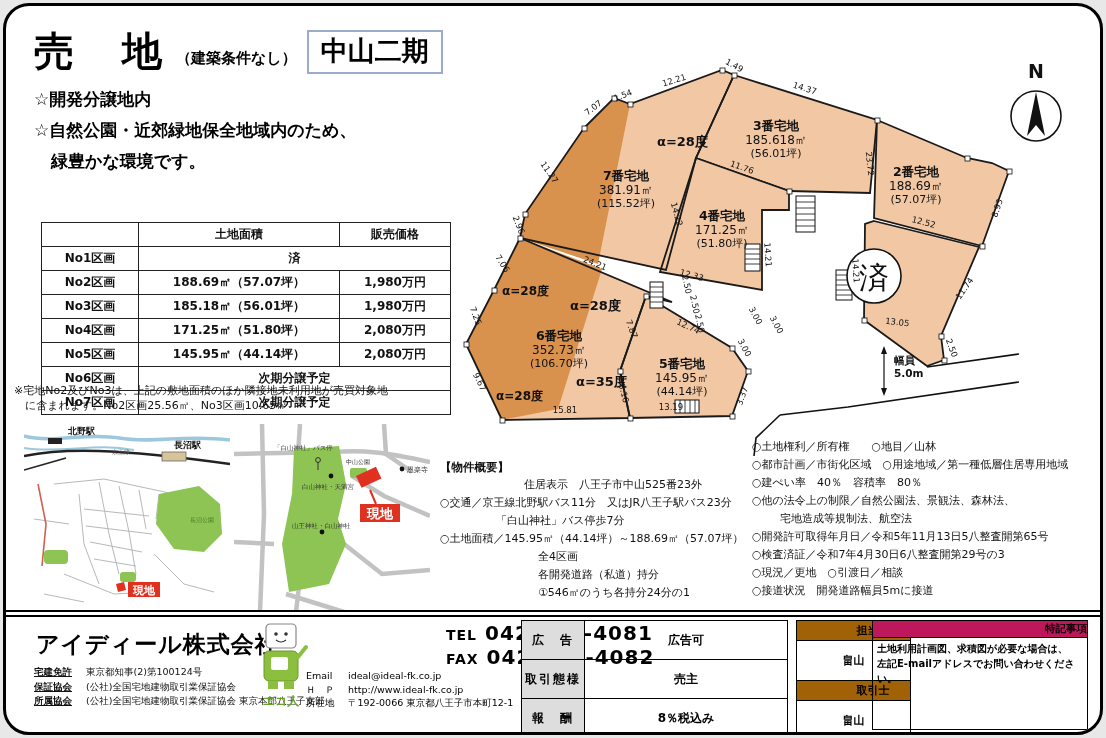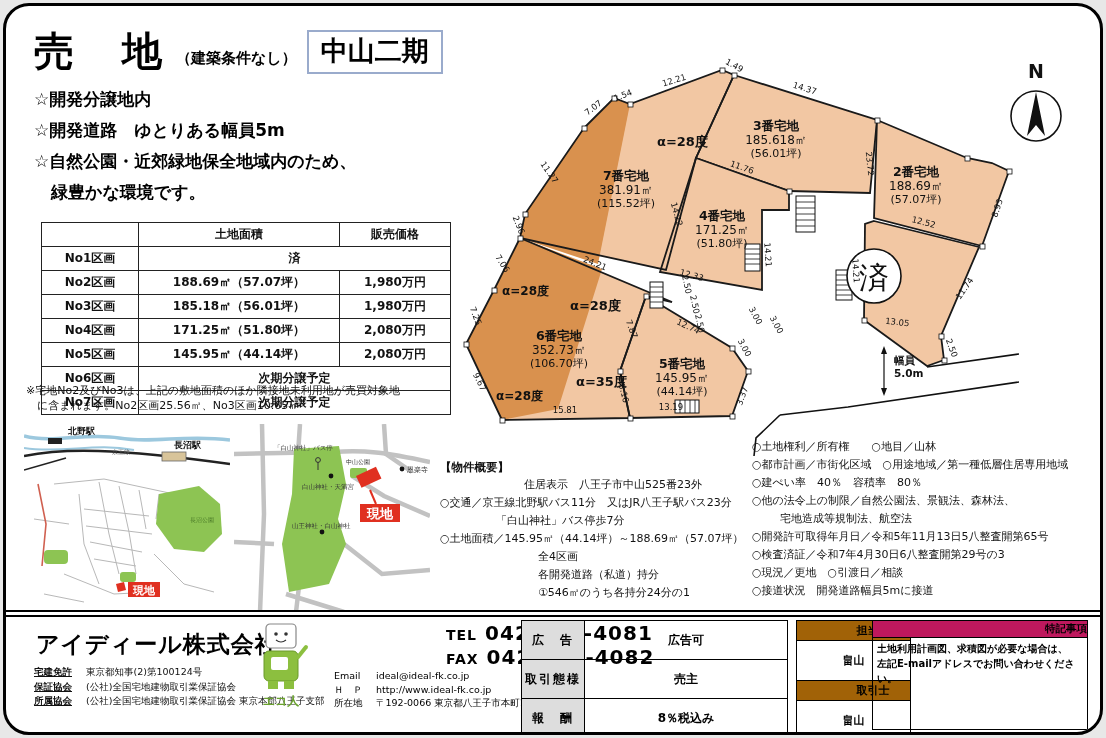--- a/index.html
+++ b/index.html
@@ -8,35 +8,35 @@
   
   #titleRow{left:28px;top:18px;display:flex;align-items:center;gap:10px;}
   #mainTitle{font-size:40px;font-weight:bold;letter-spacing:4px;color:#000;}
   #subTitle{font-size:15px;font-weight:bold;margin-top:14px;}
   #projectBox{font-size:27px;font-weight:bold;border:2px solid #9aabcc;padding:1px 12px 3px;}
   #bullets{left:28px;top:78px;font-size:17px;font-weight:bold;line-height:31px;white-space:pre;}
   
   #priceTable{left:35px;top:216px;border-collapse:collapse;}
   #priceTable td,#priceTable th{border:1px solid #222;font-size:12px;padding:2px 4px;height:19px;text-align:center;font-weight:bold;color:#111;}
   .colNo{width:88px;} .colArea{width:192px;} .colPrice{width:102px;}
-  #note{left:20px;top:377px;font-size:11px;line-height:15px;color:#111;white-space:pre;}
+  #note{left:8px;top:377px;font-size:11px;line-height:15px;color:#111;white-space:pre;}
   
   .mapPanel{background:#fff;}
   
   #ovTitle{font-size:11.5px;font-weight:bold;}
   .ovCol{font-size:11px;line-height:18px;color:#111;}
   .ovLine{white-space:nowrap;}
   
   #sepLine{left:0;right:0;top:604px;border-top:2px solid #000;}
   #footer{left:0;right:0;top:609px;bottom:0;border-top:2px solid #000;}
   #companyName{left:30px;top:12px;font-size:23px;font-weight:bold;letter-spacing:1px;}
   #licenseBlock{left:28px;top:48px;font-size:9.5px;line-height:14.5px;color:#111;}
   .licLabel{display:inline-block;width:52px;font-weight:bold;text-decoration:underline;}
   #contactBlock{left:300px;top:52px;font-size:9.5px;line-height:13.5px;}
-  .ctLabel{display:inline-block;width:42px;margin-left:28px;}
+  .ctLabel{display:inline-block;width:42px;}
   #telBlock{left:440px;top:4px;}
   .telRow{font-size:20px;font-weight:bold;letter-spacing:1px;}
   .telRow .telLabel{font-size:14px;font-weight:bold;margin-right:8px;}
   #dealTable{left:515px;top:3px;border-collapse:collapse;}
   #dealTable td{border:1.5px solid #000;font-size:12px;font-weight:bold;text-align:center;}
   .dealLabel{width:60px;background:#ddd;height:36px;letter-spacing:2px;}
   .dealValue{width:200px;}
   #staffTable{left:790px;top:3px;border-collapse:collapse;}
   #staffTable td{border:1.5px solid #000;font-size:11px;font-weight:bold;text-align:center;width:72px;}
   .staffHead{background:#a16207;height:17px;padding-left:40px;}
@@ -49,21 +49,21 @@
 </head>
 <body>
 
 <div id="page">
 
   <div class="abs" id="titleRow">
     <span id="mainTitle">売　地</span>
     <span id="subTitle">（建築条件なし）</span>
     <span id="projectBox">中山二期</span>
   </div>
-  <div class="abs" id="bullets"><div>☆開発分譲地内</div><div>☆開発道路　ゆとりある幅員5m</div><div>☆自然公園・近郊緑地保全地域内のため、</div><div>　緑豊かな環境です。</div></div>
+  <div class="abs" id="bullets"><div>☆開発分譲地内</div><div>☆自然公園・近郊緑地保全地域内のため、</div><div>　緑豊かな環境です。</div></div>
 
   <table class="abs" id="priceTable">
     <tbody>
         <tr>
       <td class="colNo"></td>
       <td class="colArea">土地面積</td>
       <td class="colPrice">販売価格</td>
     </tr>
     <tr>
       <td>No1区画</td>

